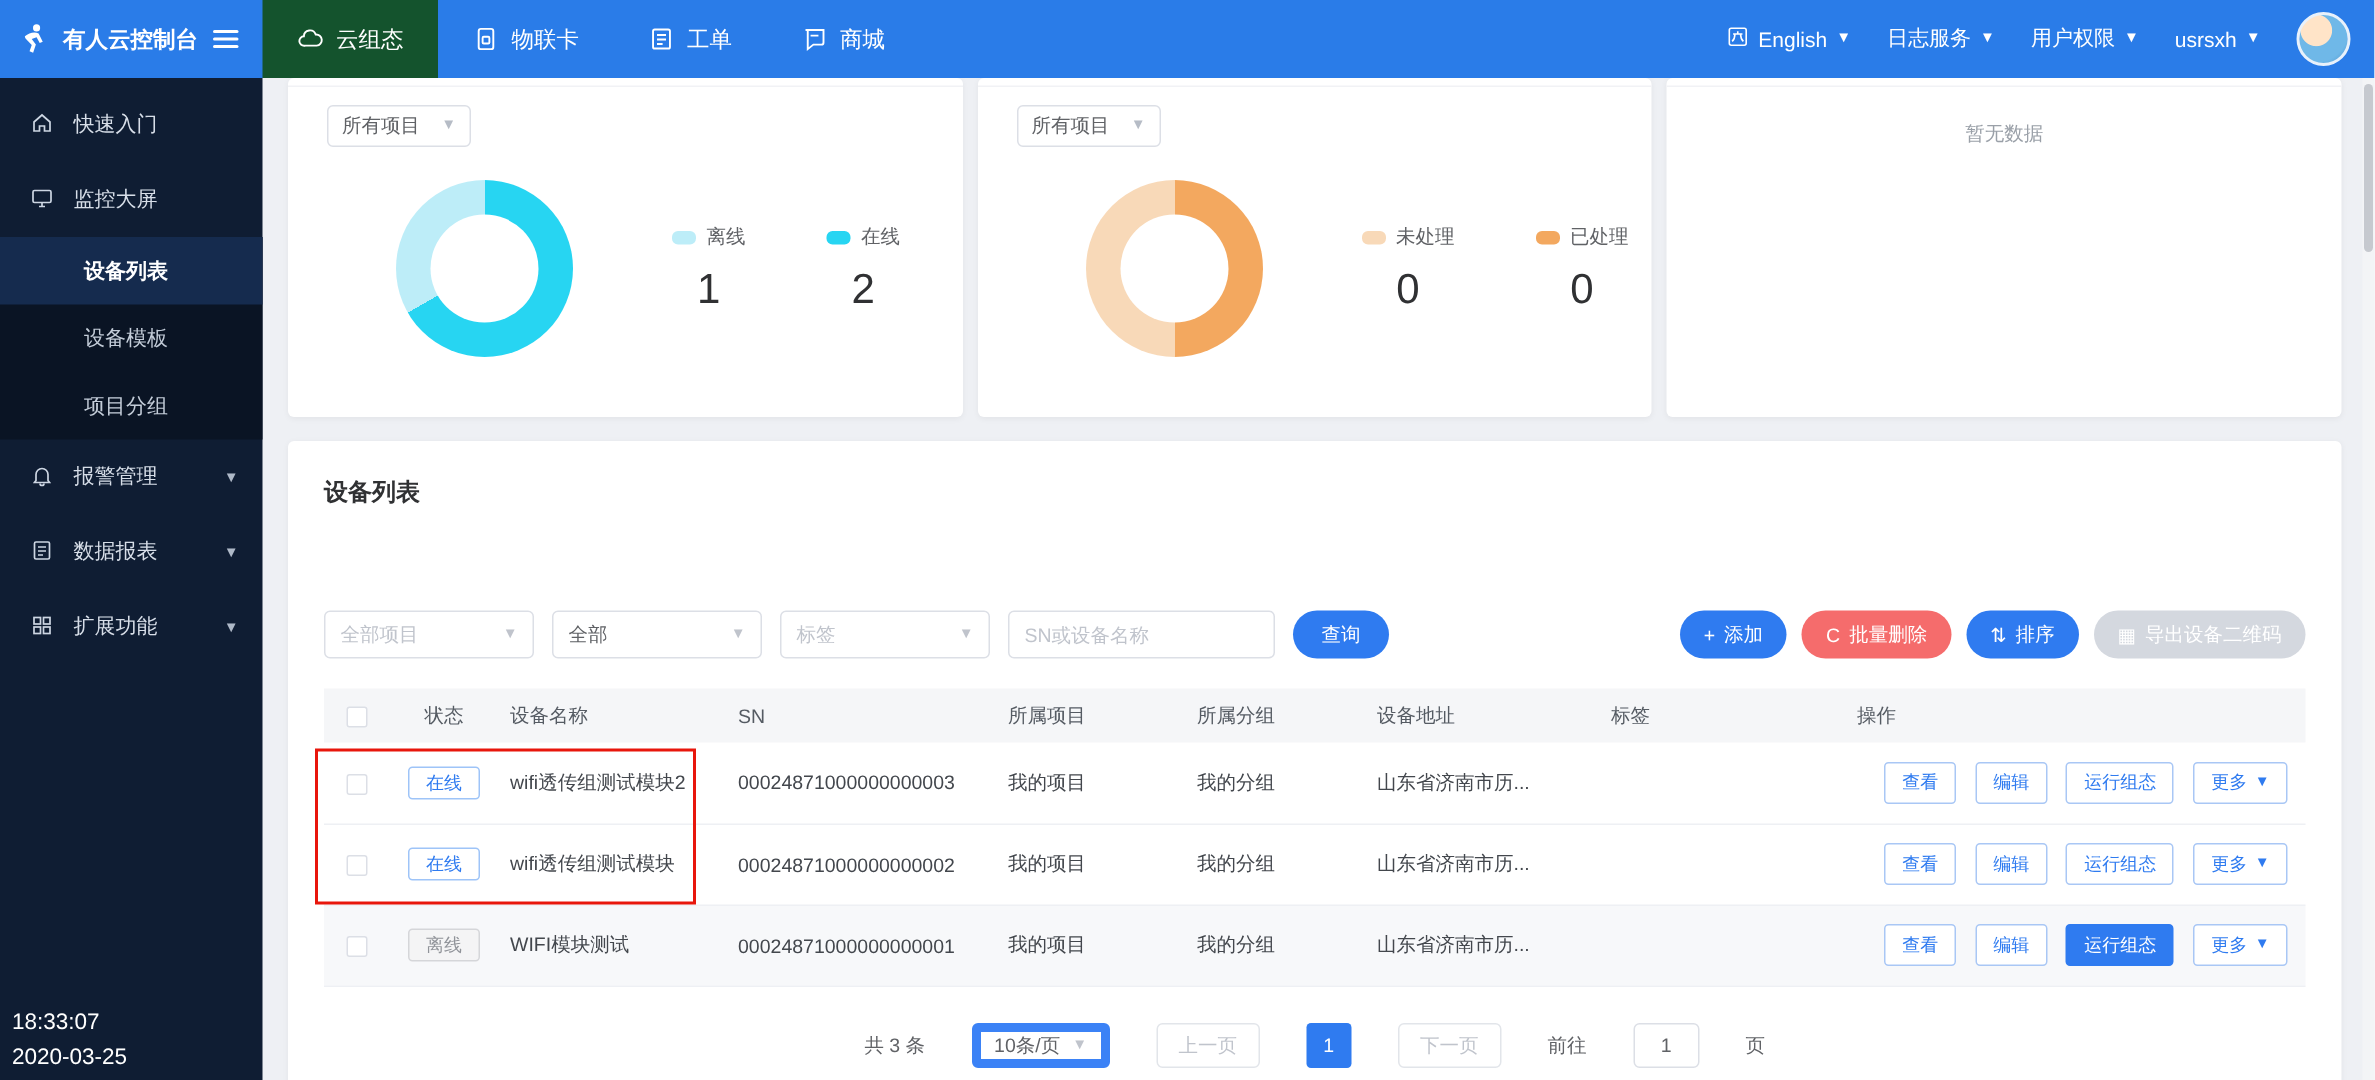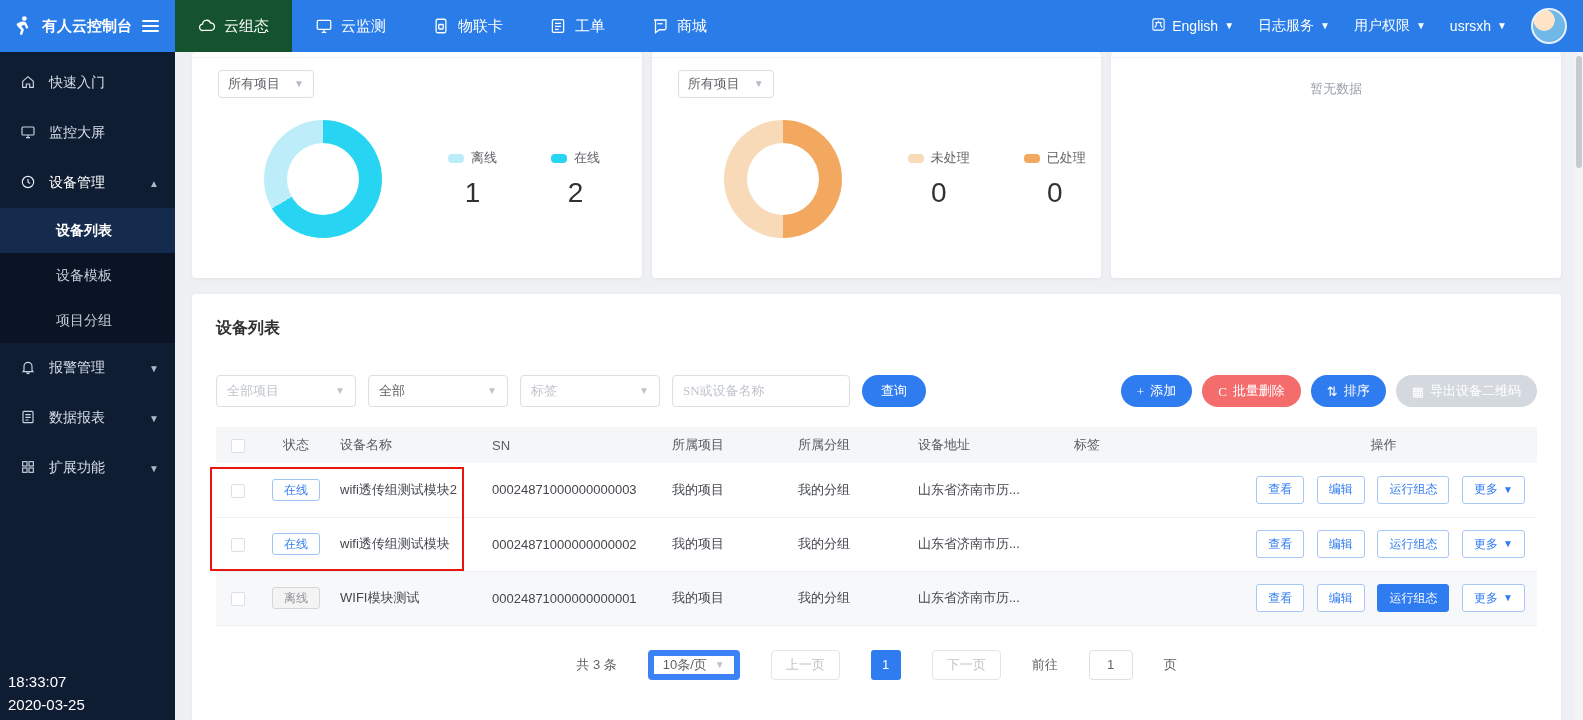--- a/index.html
+++ b/index.html
@@ -45,51 +45,51 @@
   .legend{display:flex;gap:54px;margin-left:66px}
   .legend-item{display:flex;flex-direction:column;align-items:center;gap:10px}
   .legend-top{display:flex;align-items:center;gap:7px;font-size:13px;color:#606266}
   .swatch{width:16px;height:9px;border-radius:4px;display:inline-block}
   .legend-num{font-size:28px;color:#303133}
   .empty-text{text-align:center;margin-top:28px;color:#9aa0a8;font-size:13px}
 
   
   .list-card{margin-top:16px;background:#fff;border-radius:4px;box-shadow:0 1px 4px rgba(0,0,0,.05);padding:24px 24px 20px;height:470px}
   .list-title{font-size:16px;font-weight:bold;color:#303133}
-  .filter-row{display:flex;align-items:center;gap:12px;margin-top:36px}
+  .filter-row{display:flex;align-items:center;gap:12px;margin-top:68px}
   .select,.text-input{display:flex;align-items:center;justify-content:space-between;height:32px;border:1px solid #dcdfe6;border-radius:4px;padding:0 10px;font-size:13px;background:#fff}
   .select{width:140px;cursor:pointer}
   .select .caret{color:#c0c4cc}
   .ph{color:#c0c4cc}
   .val{color:#606266}
   .text-input{width:178px}
-  .text-input input{border:none;outline:none;width:100%;font-size:13px;font-family:Liberation Serif, serif;color:#4d7c0f}
+  .text-input input{border:none;outline:none;width:100%;font-size:13px;font-family:Liberation Sans, sans-serif;color:#4d7c0f}
   .text-input input::placeholder{color:#c0c4cc}
-  .btn{display:inline-flex;align-items:center;justify-content:center;gap:6px;height:32px;border:none;border-radius:16px;font-size:13px;cursor:pointer;font-family:Liberation Serif, serif;white-space:nowrap}
+  .btn{display:inline-flex;align-items:center;justify-content:center;gap:6px;height:32px;border:none;border-radius:16px;font-size:13px;cursor:pointer;font-family:Liberation Sans, sans-serif;white-space:nowrap}
   .btn-primary{background:#2f7bf0;color:#fff}
   .btn-danger{background:#f56c6c;color:#fff}
   .btn-disabled{background:#d4d8df;color:#fff;cursor:not-allowed}
   .btn-query{width:64px}
   .toolbar-right{margin-left:auto;display:flex;gap:10px}
   .toolbar-right .btn{padding:0 16px}
   .bicon{font-size:13px;line-height:1}
 
   
   .table-wrap{position:relative;margin-top:20px}
   table{width:100%;border-collapse:collapse;table-layout:fixed}
   thead th{background:#f5f6f8;height:36px;font-size:13px;color:#555b63;font-weight:normal;text-align:left;padding:0 8px}
   thead th.c,td.c{text-align:center}
   tbody td{height:54px;font-size:13px;color:#43474d;padding:0 8px;border-bottom:1px solid #eef0f4;overflow:hidden;white-space:nowrap;text-overflow:ellipsis}
   tbody tr.shaded td{background:#f7f8fa}
   .checkbox{display:inline-block;width:14px;height:14px;border:1px solid #dcdfe6;border-radius:2px;background:#fff;vertical-align:middle;cursor:pointer}
   .badge{display:inline-block;padding:4px 11px;border-radius:3px;font-size:12px;line-height:1}
   .badge.online{color:#2f7bf0;border:1px solid #9ec4f8;background:#fff}
   .badge.offline{color:#909399;border:1px solid #d5d6d9;background:#f4f4f5}
   td.ops{text-align:right;padding-right:12px}
-  th.ops-h{text-align:center}
+  th.ops-h{}
   .mini{display:inline-flex;align-items:center;gap:5px;height:28px;padding:0 11px;border:1px solid #a9c7f5;border-radius:3px;background:#fff;color:#2f7bf0;font-size:12px;cursor:pointer;font-family:inherit;margin-left:9px}
   .mini.solid{background:#2f7bf0;border-color:#2f7bf0;color:#fff}
   .mini .caret{color:inherit}
   .red-box{position:absolute;left:-6px;top:40px;width:254px;height:104px;border:2px solid #e8160c;pointer-events:none;z-index:5}
 
   
   .pagination{display:flex;align-items:center;justify-content:center;gap:31px;margin-top:24px;font-size:13px;color:#606266}
   .pg-select{display:inline-flex;align-items:center;justify-content:space-between;width:92px;height:30px;border:6px solid #3b82f6;border-radius:4px;padding:0 9px;color:#606266;background:#fff;cursor:pointer}
   .pg-btn{height:30px;padding:0 14px;border:1px solid #e2e5ea;border-radius:4px;background:#fff;color:#c0c4cc;font-size:13px;cursor:not-allowed;font-family:inherit}
   .pg-cur{width:30px;height:30px;border:none;border-radius:3px;background:#2f7bf0;color:#fff;font-size:13px;cursor:pointer;font-family:inherit}
@@ -122,29 +122,20 @@
       <span>
           <svg width="18" height="18" viewBox="0 0 24 24">
             <path d="M6.5 18a4.2 4.2 0 01-.4-8.4A5.4 5.4 0 0116.6 8a4.6 4.6 0 01.9 9.9H6.5z" fill="none" stroke="#fff" stroke-width="1.7"></path>
           </svg>
         </span>
       <span>云组态</span>
     </div>
     <div class="nav-item">
       <span>
           <svg width="18" height="18" viewBox="0 0 24 24" fill="none" stroke="#fff" stroke-width="1.7">
-            <rect x="3" y="4.5" width="18" height="12" rx="1.5"></rect>
-            <path d="M9 20.5h6M12 16.5v4"></path>
-          </svg>
-        </span>
-      <span>云监测</span>
-    </div>
-    <div class="nav-item">
-      <span>
-          <svg width="18" height="18" viewBox="0 0 24 24" fill="none" stroke="#fff" stroke-width="1.7">
             <rect x="5.5" y="3" width="13" height="18" rx="2"></rect>
             <rect x="9" y="10" width="6" height="6" rx="1"></rect>
           </svg>
         </span>
       <span>物联卡</span>
     </div>
     <div class="nav-item">
       <span>
           <svg width="18" height="18" viewBox="0 0 24 24" fill="none" stroke="#fff" stroke-width="1.7">
             <rect x="4.5" y="3.5" width="15" height="17" rx="1.5"></rect>
@@ -194,28 +185,20 @@
           <path d="M4 11l8-7 8 7v9h-5.5v-5h-5v5H4v-9z"></path>
         </svg></span>
     <span>快速入门</span>
   </div>
   <div class="side-item">
     <span><svg width="16" height="16" viewBox="0 0 24 24" fill="none" stroke="#cdd6e3" stroke-width="1.7">
           <rect x="3" y="4.5" width="18" height="12" rx="1.5"></rect>
           <path d="M9 20.5h6M12 16.5v4"></path>
         </svg></span>
     <span>监控大屏</span>
-  </div>
-  <div class="side-item" style="color:#fff">
-    <span><svg width="16" height="16" viewBox="0 0 24 24" fill="none" stroke="#e8eef6" stroke-width="1.7">
-          <circle cx="12" cy="12" r="8.5"></circle>
-          <path d="M12 7.5V12l3 2.5"></path>
-        </svg></span>
-    <span>设备管理</span>
-    <span class="mcaret">▲</span>
   </div>
   <div class="submenu">
     <div class="sub-item active">
       <span>设备列表</span>
     </div>
     <div class="sub-item">
       <span>设备模板</span>
     </div>
     <div class="sub-item">
       <span>项目分组</span>

